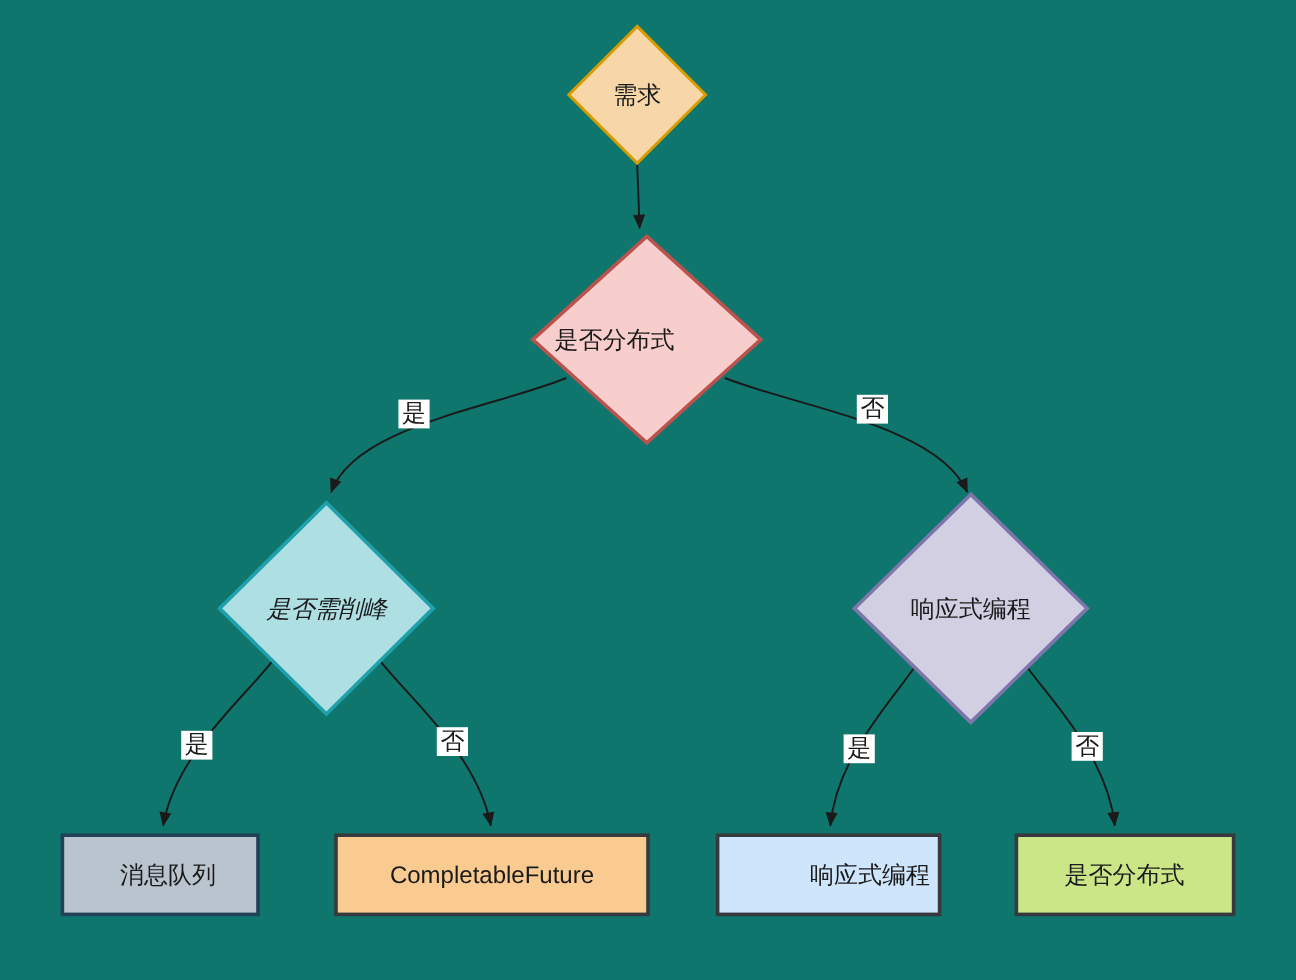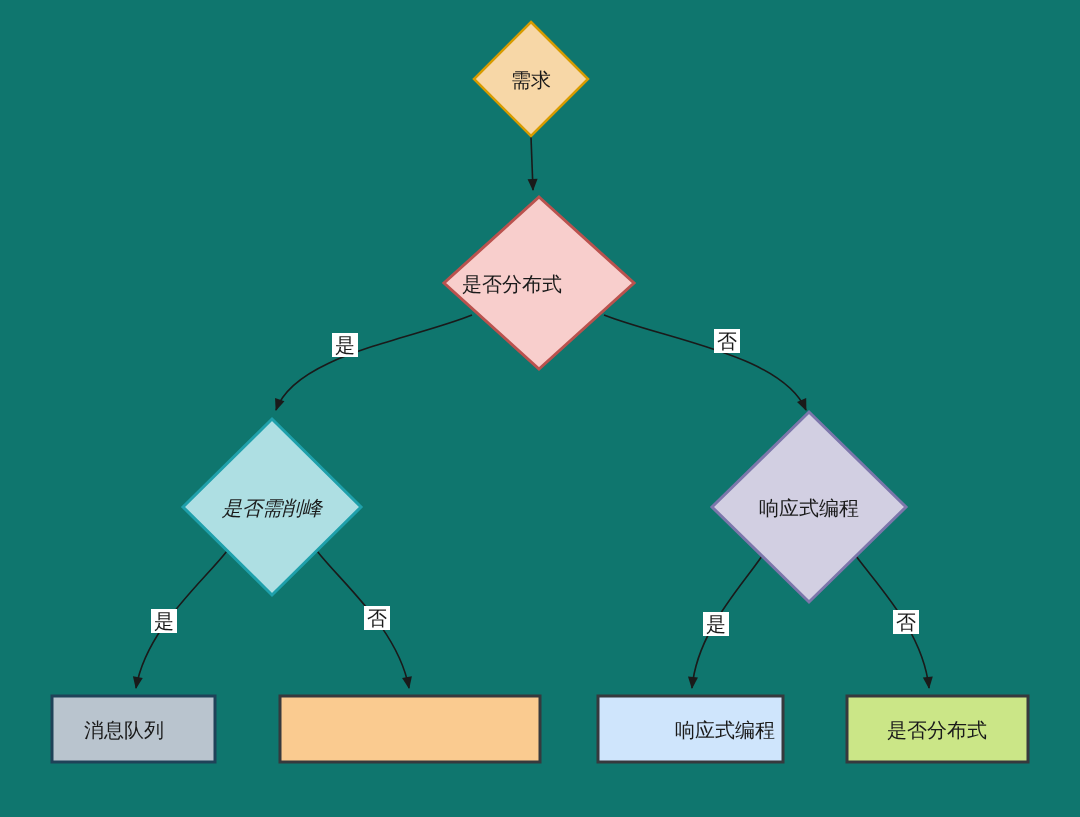--- a/index.html
+++ b/index.html
@@ -64,21 +64,22 @@
     <rect x="52" y="696" width="163" height="66" stroke-width="3" fill="#B9C4CE" stroke="#1F4258"></rect>
     <rect x="280" y="696" width="260" height="66" stroke-width="3" fill="#FACB90" stroke="#36393D"></rect>
     <rect x="598" y="696" width="185" height="66" stroke-width="3" fill="#CFE5FC" stroke="#36393D"></rect>
     <rect x="847" y="696" width="181" height="66" stroke-width="3" fill="#CBE687" stroke="#36393D"></rect>
   </svg>
 
   <div class="label" style="left:531px; top:80px;">需求</div>
   <div class="label" style="left:512px; top:284px;font-family:Liberation Serif, serif;">是否分布式</div>
   <div class="label" style="left:272px; top:508px;font-style:italic;">是否需削峰</div>
   <div class="label" style="left:809px; top:508px;">响应式编程</div>
-  <div class="label" style="left:124px; top:730px;">消息队列</div>
+  <div class="label" style="left:140px; top:730px;">消息队列</div>
+  <div class="label" style="left:410px; top:730px;">CompletableFuture</div>
   <div class="label" style="left:725px; top:730px;">响应式编程</div>
   <div class="label" style="left:937px; top:730px;">是否分布式</div>
 
   <div class="label edge-label" style="left:345px; top:345px;">是</div>
   <div class="label edge-label" style="left:727px; top:341px;">否</div>
   <div class="label edge-label" style="left:164px; top:621px;">是</div>
   <div class="label edge-label" style="left:377px; top:618px;">否</div>
   <div class="label edge-label" style="left:716px; top:624px;">是</div>
   <div class="label edge-label" style="left:906px; top:622px;">否</div>
 

